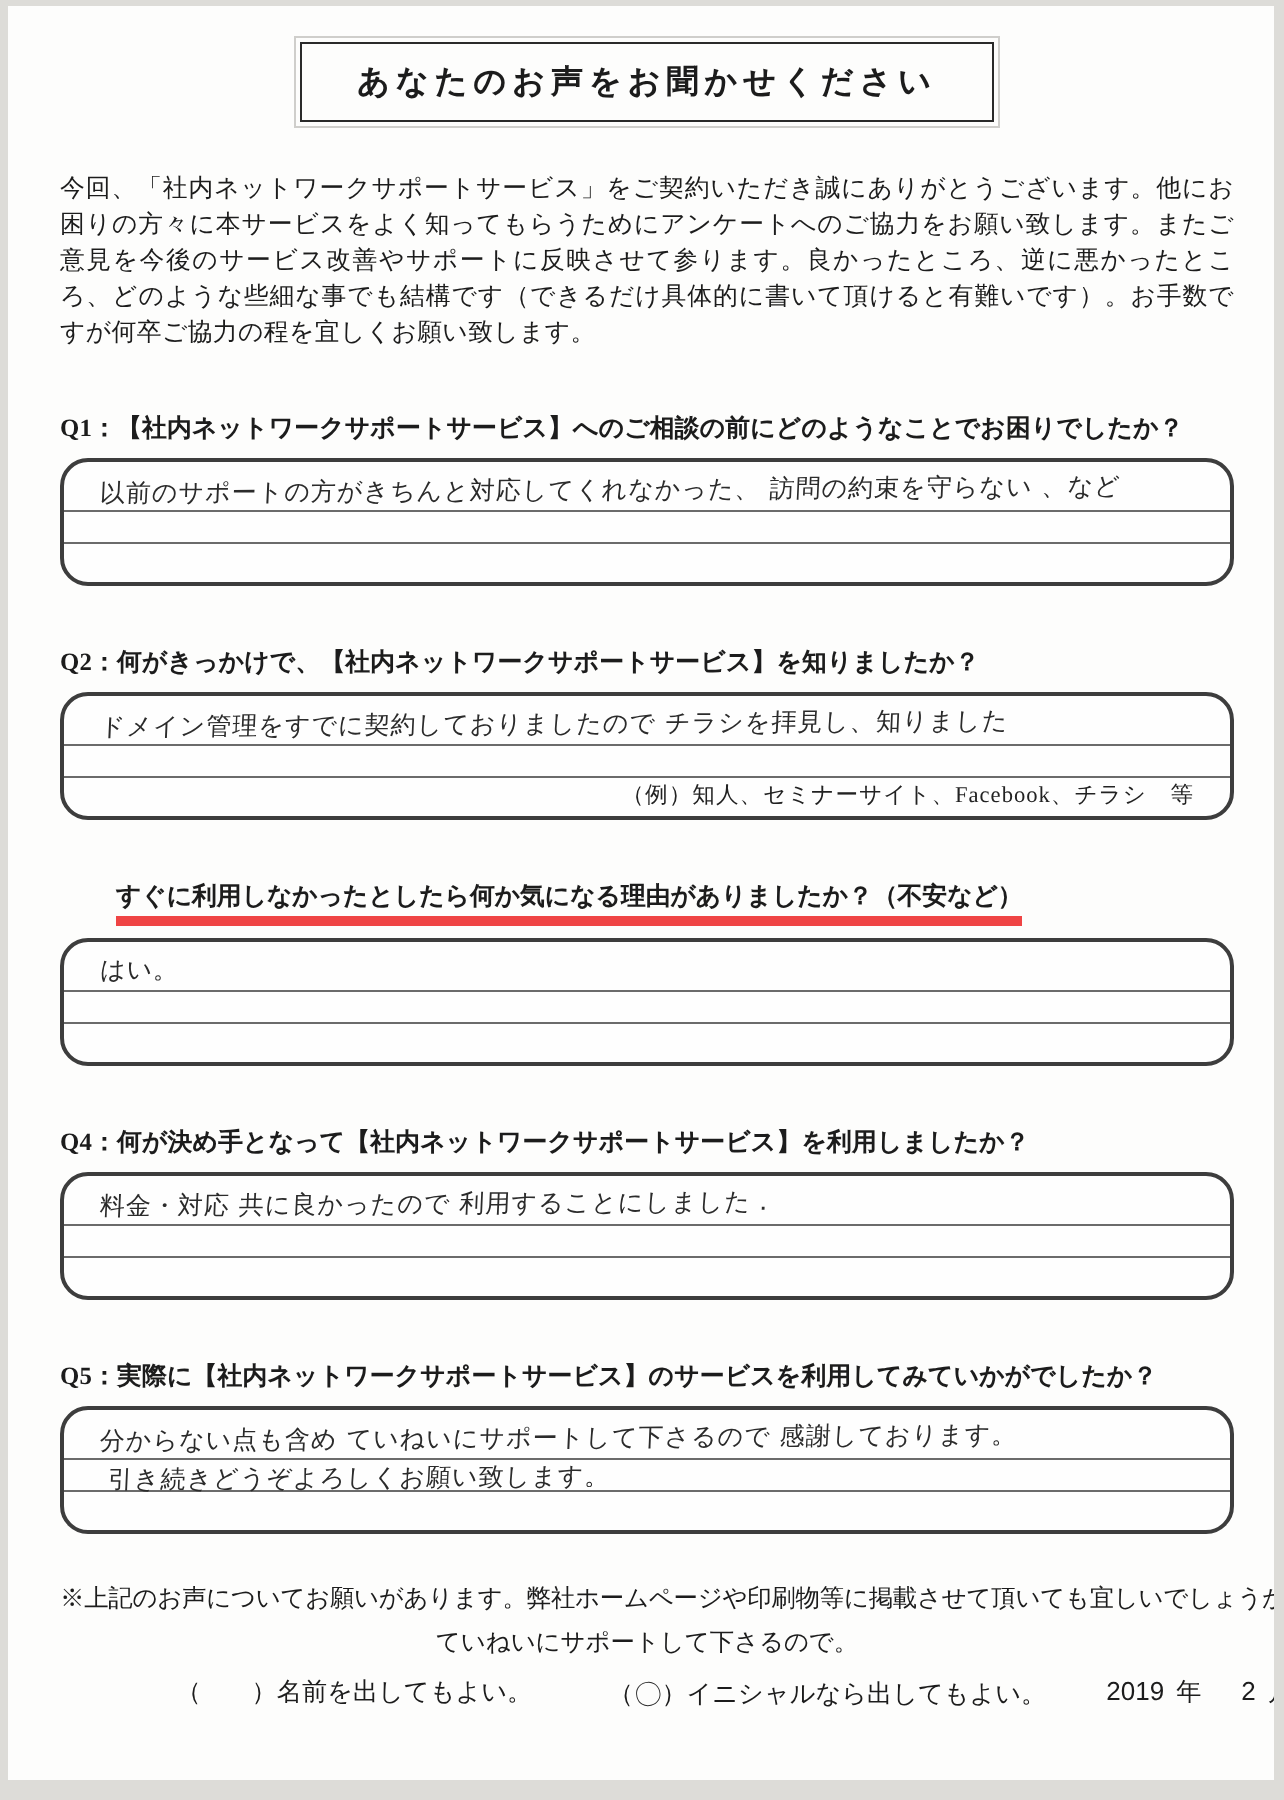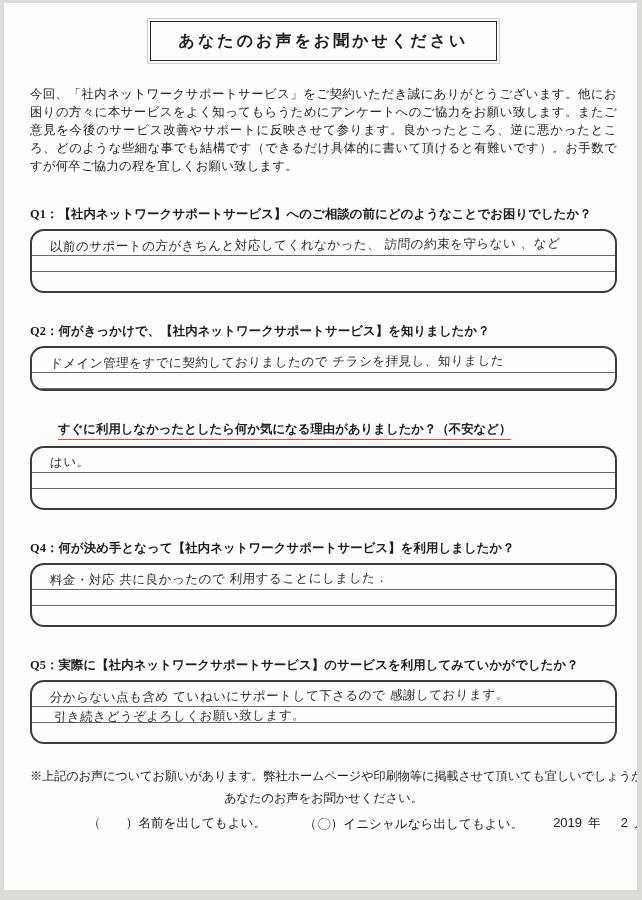--- a/index.html
+++ b/index.html
@@ -45,21 +45,21 @@
   
   .q { margin-top:30px; }
   .q-label {
     font-size:12.4px; font-weight:bold;
     letter-spacing:0.1px; white-space:nowrap;
   }
   .q-sublabel {
     font-size:12.4px; font-weight:bold;
     margin:5px 0 0 28px;
     width:fit-content;
-    border-bottom:1px solid #ef4444;
+    border-bottom:5px solid #ef4444;
     padding-bottom:1px;
     white-space:nowrap;
   }
   .ans-box {
     margin-top:6px;
     border:2px solid #3d3d3d;
     border-radius:14px;
     overflow:hidden;
     background:#fefefe;
   }
@@ -143,20 +143,23 @@
       </div>
     </section>
 
     <section class="q">
       <div class="q-label">Q2：何がきっかけで、【社内ネットワークサポートサービス】を知りましたか？</div>
       <div class="ans-box">
         <div class="ans-row1">
           <span class="hand">ドメイン管理をすでに契約しておりましたので チラシを拝見し、知りました</span>
         </div>
         <div class="ans-row2"></div>
+        <div class="ans-row3">
+          <span class="hint">（例）知人、セミナーサイト、Facebook、チラシ　等</span>
+        </div>
       </div>
     </section>
 
     <section class="q">
       <div class="q-sublabel">すぐに利用しなかったとしたら何か気になる理由がありましたか？（不安など）</div>
       <div class="ans-box">
         <div class="ans-row1">
           <span class="hand">はい。</span>
         </div>
         <div class="ans-row2"></div>
@@ -183,21 +186,21 @@
         </div>
         <div class="ans-row2">
           <span class="hand l2">引き続きどうぞよろしくお願い致します。</span>
         </div>
         <div class="ans-row3"></div>
       </div>
     </section>
 
     <div class="consent">
       <p class="consent-note">※上記のお声についてお願いがあります。弊社ホームページや印刷物等に掲載させて頂いても宜しいでしょうか？</p>
-      <p class="consent-instruction">あなたのお声をお聞かせください。</p>
+      <p class="consent-instruction">ていねいにサポートして下さるので。</p>
       <div class="consent-options">
         <span class="opt-name"><span>（　　）</span><span>名前を出してもよい。</span></span>
         <span class="opt-initial"><span>（</span><span class="mark">〇</span><span>）</span><span>イニシャルなら出してもよい。</span></span>
         <span class="date-field">
           <span class="date-num">2019</span>
             <span>年</span>
           <span class="date-num month">2</span>
             <span>月</span>
 
         </span>

